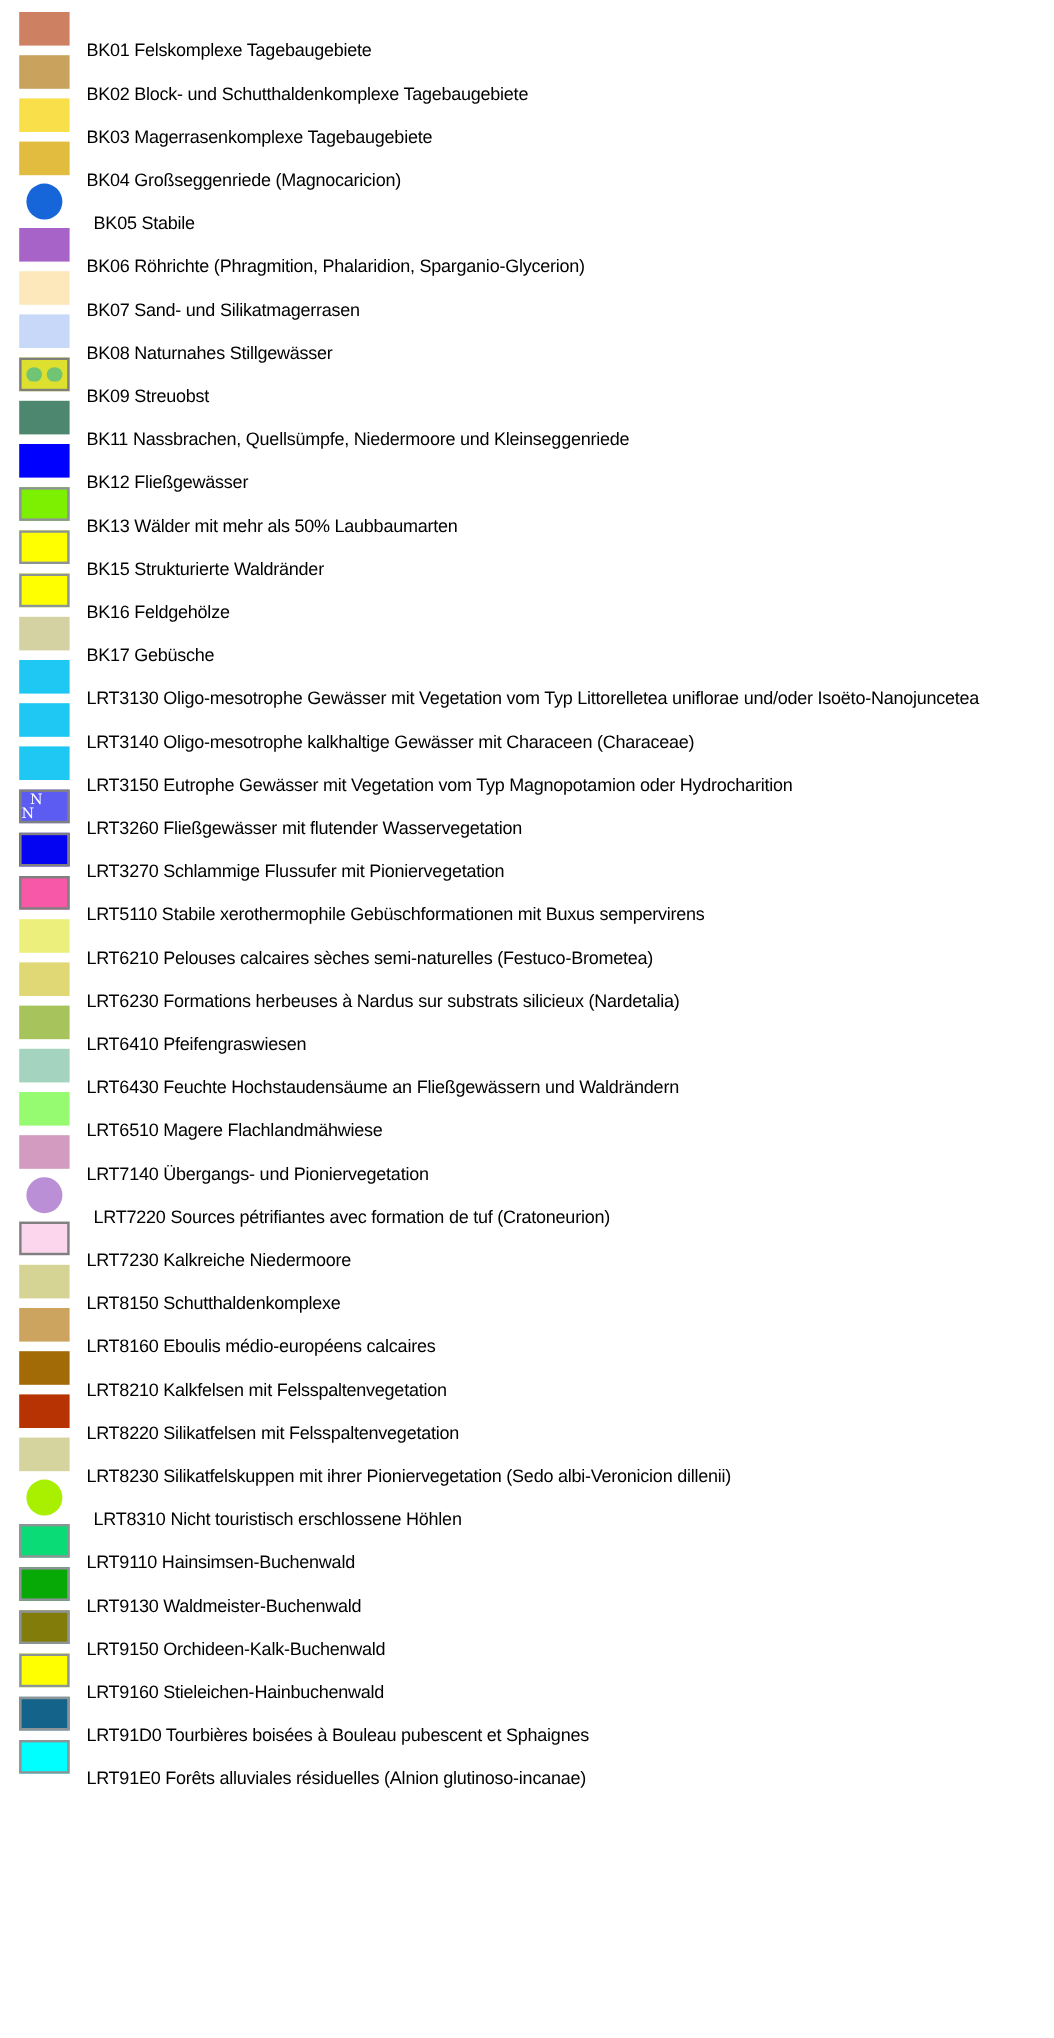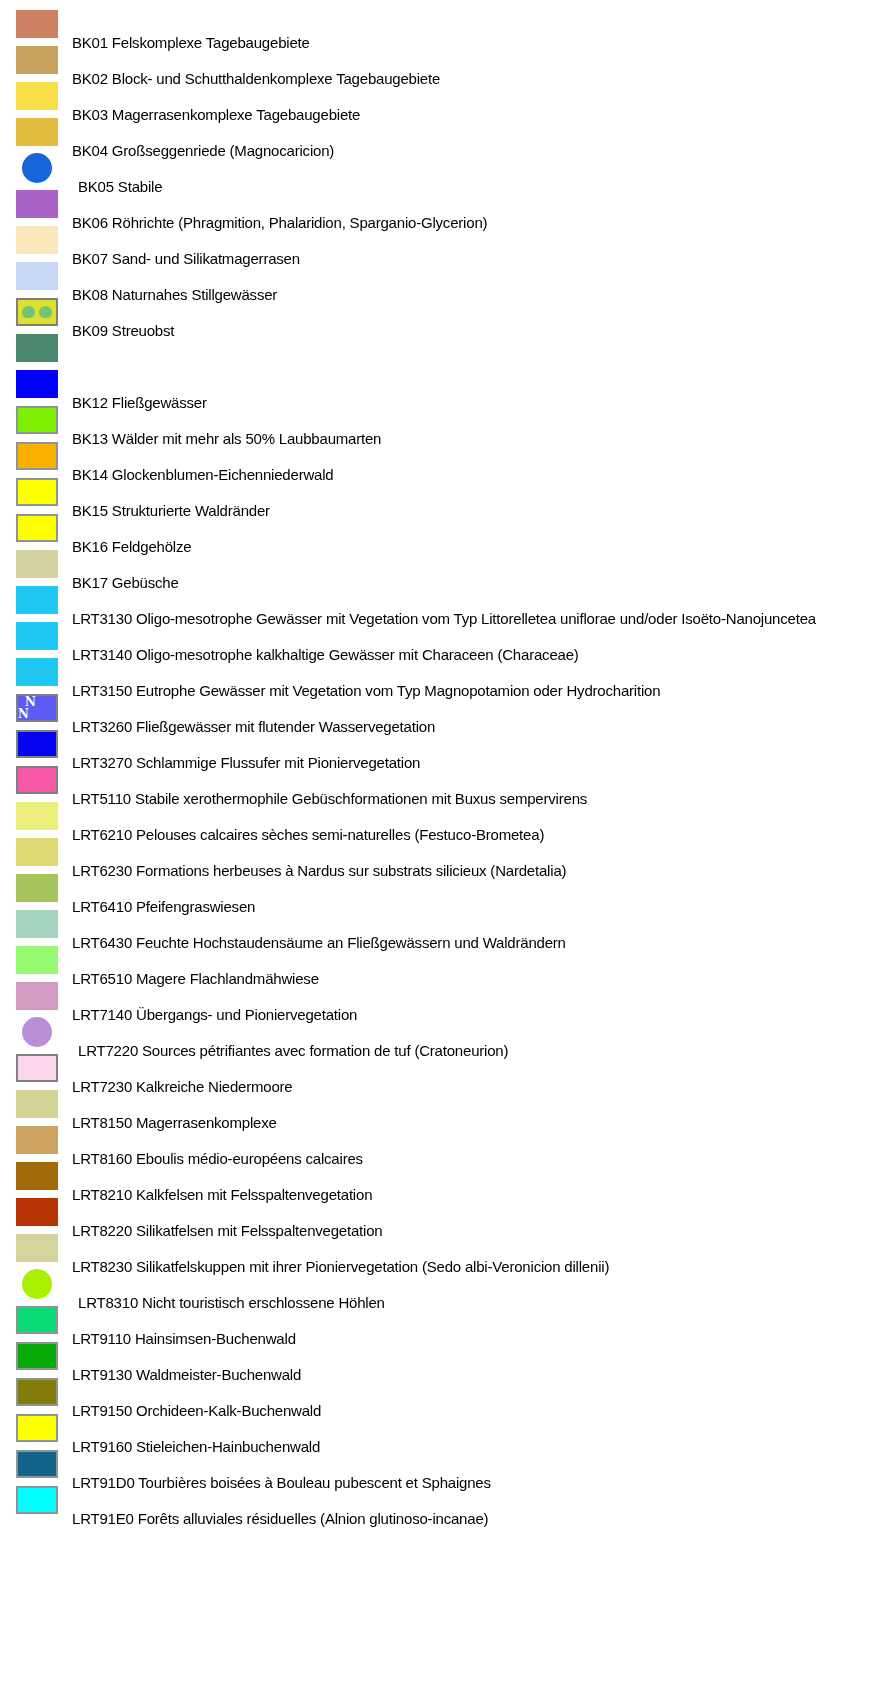--- a/index.html
+++ b/index.html
@@ -35,21 +35,21 @@
   .swatch.circle {
     width: 30px;
     height: 30px;
     border-radius: 50%;
     margin-left: 22px;
     margin-right: 12px;
   }
   .swatch .overlay {
     font-family: "DejaVu Serif", "Liberation Serif", serif;
     font-size: 12px;
-    font-weight: bold;
+    font-weight: normal;
     letter-spacing: 7px;
     text-indent: 7px;
     line-height: 1;
     user-select: none;
     border-radius: 10px;
   }
   .swatch .tree {
     display: inline-block;
     width: 13px;
     height: 12px;
@@ -113,36 +113,33 @@
     <span class="swatch" style="background: rgb(221, 224, 46); border: 2px solid rgb(128, 128, 122);">
         <span class="tree" style="background: rgb(112, 196, 116);"></span>
         <span class="tree" style="background: rgb(112, 196, 116);"></span>
       </span>
     <span class="row-label">BK09 Streuobst</span>
   </div>
 
 
   <div class="legend-row">
     <span class="swatch" style="background: rgb(78, 135, 112);"></span>
+    <span class="row-label">BK11 Nassbrachen, Quellsümpfe, Niedermoore und Kleinseggenriede</span>
   </div>
 
   <div class="legend-row">
     <span class="swatch" style="background: rgb(0, 0, 255);"></span>
     <span class="row-label">BK12 Fließgewässer</span>
   </div>
 
   <div class="legend-row">
     <span class="swatch" style="background: rgb(124, 240, 0); border: 2px solid rgb(141, 148, 150);"></span>
     <span class="row-label">BK13 Wälder mit mehr als 50% Laubbaumarten</span>
   </div>
 
-  <div class="legend-row">
-    <span class="swatch" style="background: rgb(249, 176, 0); border: 2px solid rgb(141, 148, 150);"></span>
-    <span class="row-label">BK14 Glockenblumen-Eichenniederwald</span>
-  </div>
 
   <div class="legend-row">
     <span class="swatch" style="background: rgb(255, 255, 0); border: 2px solid rgb(141, 148, 150);"></span>
     <span class="row-label">BK15 Strukturierte Waldränder</span>
   </div>
 
   <div class="legend-row">
     <span class="swatch" style="background: rgb(255, 255, 0); border: 2px solid rgb(141, 148, 150);"></span>
     <span class="row-label">BK16 Feldgehölze</span>
   </div>
@@ -222,21 +219,21 @@
     <span class="row-label">LRT7220 Sources pétrifiantes avec formation de tuf (Cratoneurion)</span>
   </div>
 
   <div class="legend-row">
     <span class="swatch" style="background: rgb(251, 214, 237); border: 2px solid rgb(128, 128, 128);"></span>
     <span class="row-label">LRT7230 Kalkreiche Niedermoore</span>
   </div>
 
   <div class="legend-row">
     <span class="swatch" style="background: rgb(213, 212, 149);"></span>
-    <span class="row-label">LRT8150 Magerrasenkomplexe</span>
+    <span class="row-label">LRT8150 Schutthaldenkomplexe</span>
   </div>
 
   <div class="legend-row">
     <span class="swatch" style="background: rgb(204, 164, 96);"></span>
     <span class="row-label">LRT8160 Eboulis médio-européens calcaires</span>
   </div>
 
   <div class="legend-row">
     <span class="swatch" style="background: rgb(162, 107, 7);"></span>
     <span class="row-label">LRT8210 Kalkfelsen mit Felsspaltenvegetation</span>

